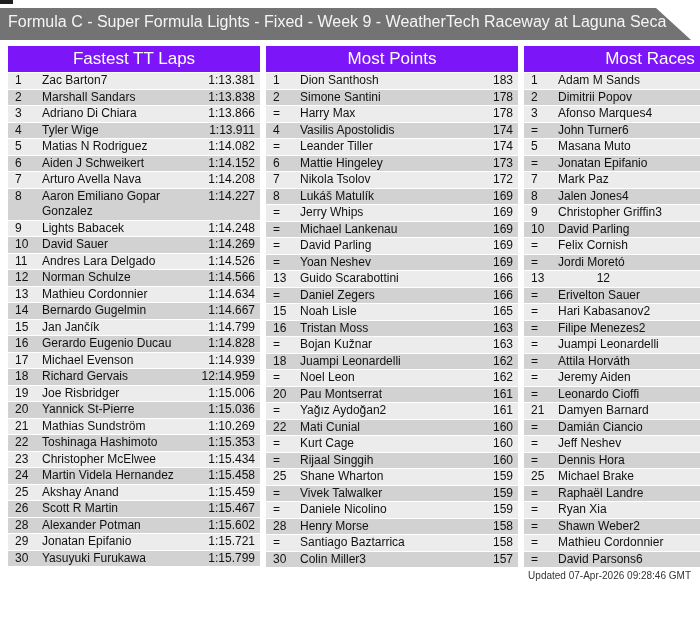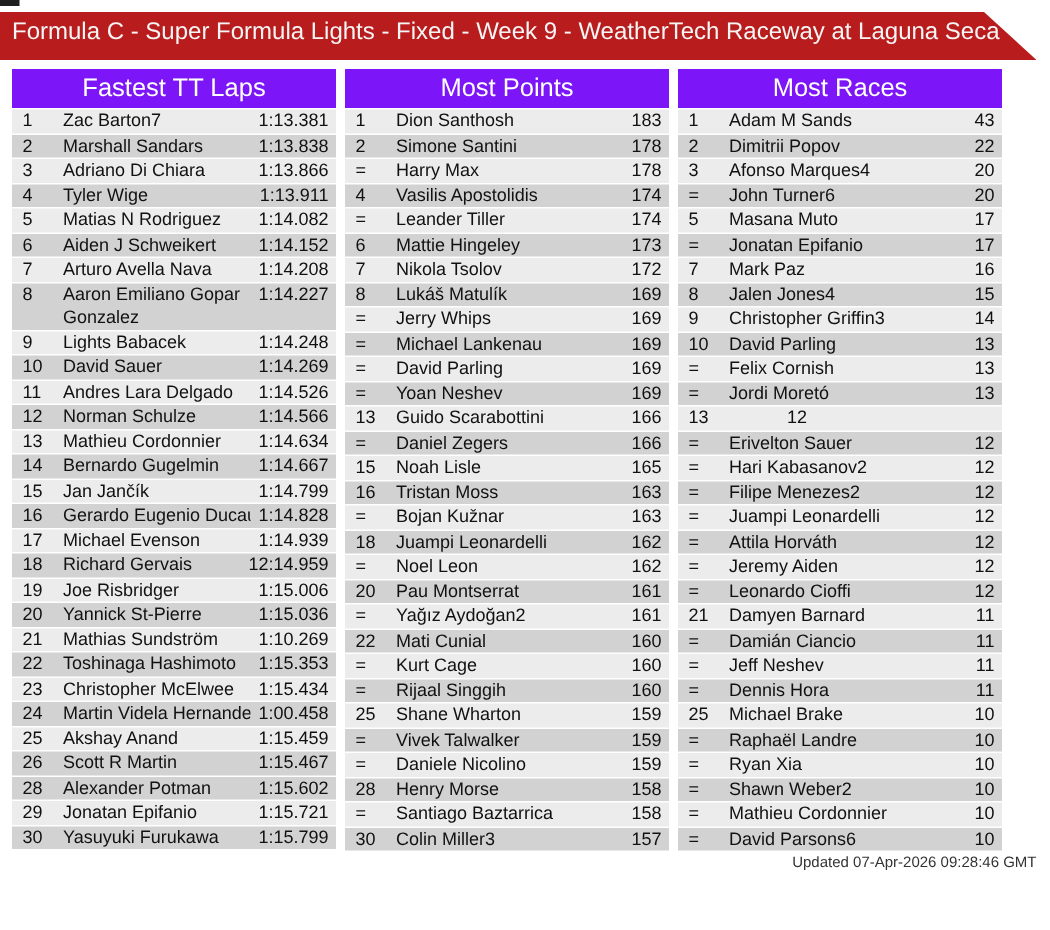--- a/index.html
+++ b/index.html
@@ -11,35 +11,35 @@
     overflow:hidden;
   }
   .ribbon-fold {
     position:absolute; left:0; top:0;
     width:13px; height:4px;
     background:#1f1f1f;
   }
   .title-banner {
     position:absolute; left:0; top:8px;
     width:691px; height:32px;
-    background:#b91c1c;
+    background:#737373;
     clip-path:polygon(0 0, calc(100% - 35px) 0, 100% 100%, 0 100%);
     color:#f5f5f5;
     font-size:16px;
     line-height:28px;
     padding-left:8px;
     box-sizing:border-box;
     white-space:nowrap;
   }
   .columns {
     position:absolute; top:46px; left:8px;
     width:684px;
     display:flex; gap:6px;
   }
-  .col { width:216px; flex:none; }
+  .col { width:252px; flex:none; }
   .col-header {
     height:26px;
     background:#7c15f7;
     color:#ffffff;
     font-size:17px;
     text-align:center;
     line-height:26px;
     margin-bottom:1px;
   }
   .row {
@@ -190,21 +190,21 @@
           <span class="val">1:15.353</span>
         </div>
         <div class="row odd">
           <span class="rank">23</span>
           <span class="name">Christopher McElwee</span>
           <span class="val">1:15.434</span>
         </div>
         <div class="row even">
           <span class="rank">24</span>
           <span class="name">Martin Videla Hernandez</span>
-          <span class="val">1:00.458</span>
+          <span class="val">1:15.458</span>
         </div>
         <div class="row odd">
           <span class="rank">25</span>
           <span class="name">Akshay Anand</span>
           <span class="val">1:15.459</span>
         </div>
         <div class="row even">
           <span class="rank">26</span>
           <span class="name">Scott R Martin</span>
           <span class="val">1:15.467</span>

